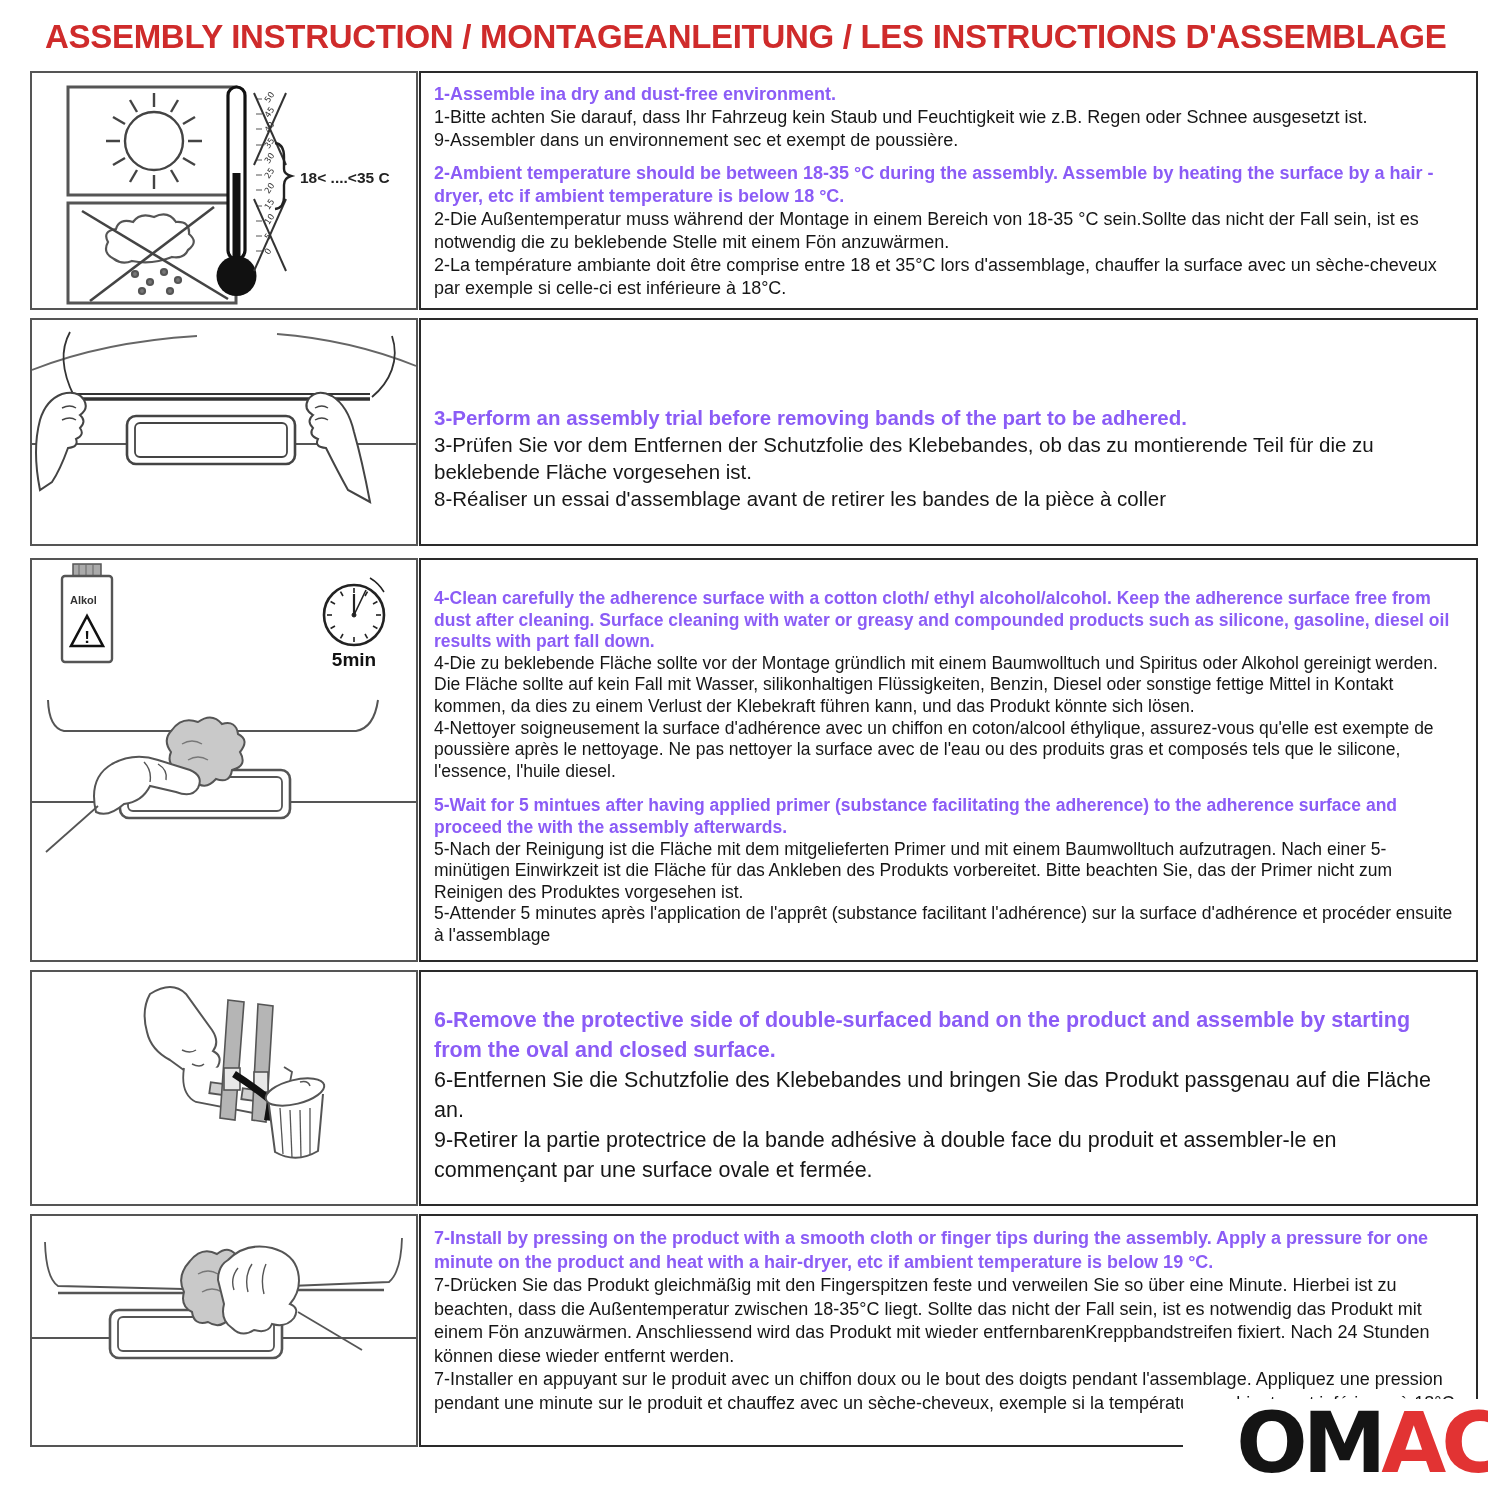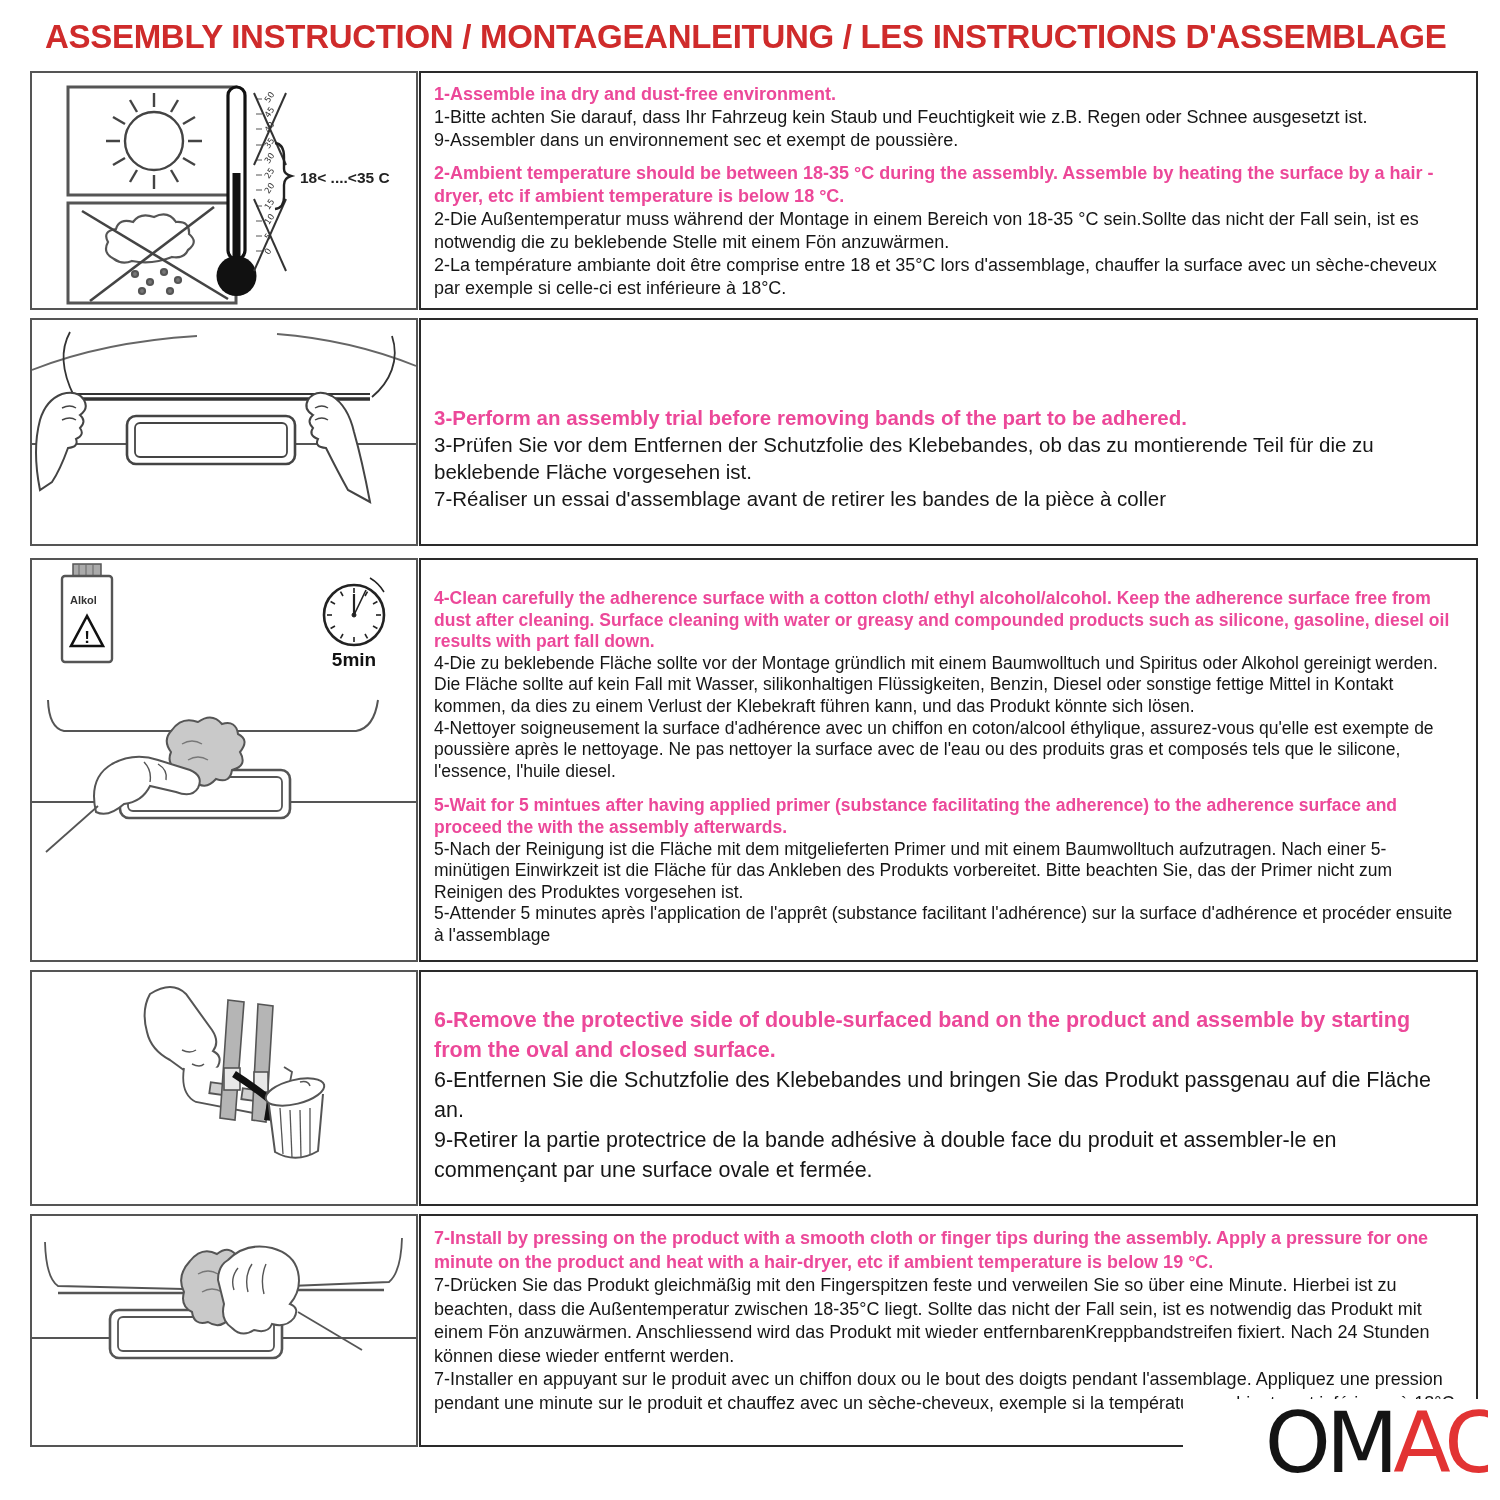--- a/index.html
+++ b/index.html
@@ -20,37 +20,37 @@
   }
   .imgbox{position:absolute;left:30px;width:388px;border:2px solid #555;background:#fff;}
   .textbox{position:absolute;left:419px;width:1059px;border:2px solid var(--box-border);background:#fff;padding:10px 14px 6px 13px;}
   
   .r1{top:71px;height:239px;}
   .r2{top:318px;height:228px;}
   .r3{top:558px;height:404px;}
   .r4{top:970px;height:236px;}
   .r5{top:1214px;height:233px;}
   .para{font-size:18px;line-height:23px;color:#161616;}
-  .b{font-weight:bold;color:#ec4899;}
+  .b{font-weight:bold;color:#8b5cf6;}
   .gap{margin-top:10px;}
   .t3 .para{font-size:17.5px;line-height:21.6px;}
   .t3{padding-top:28px;}
   .t3 .gap{margin-top:13px;}
   .lg .para{font-size:20.5px;line-height:27px;}
   .t2{padding-top:84px;}
   .t4{padding-top:33px;}
   .t4 .para{font-size:21.5px;line-height:30px;}
   .t5{padding-top:11px;}
   .t5 .para{font-size:18px;line-height:23.5px;}
   svg{display:block;}
   .logo{
     position:absolute;left:1183px;top:1399px;width:315px;height:88px;
     background:#fff;display:flex;align-items:center;justify-content:flex-end;
     font-family:"DejaVu Sans","Liberation Sans",sans-serif;
-    font-weight:400;font-size:84px;letter-spacing:-5px;line-height:1;
+    font-weight:700;font-size:84px;letter-spacing:-5px;line-height:1;
   }
   .logo .blk{color:#141414;}
   .logo .red{color:var(--logo-red);}
 </style>
 </head>
 <body>
 
 <div class="page">
 
   <h1 class="title">ASSEMBLY INSTRUCTION / MONTAGEANLEITUNG / LES INSTRUCTIONS D'ASSEMBLAGE</h1>
@@ -166,21 +166,21 @@
       <g fill="#fff" stroke="#444" stroke-width="2">
         <path d="M338,182 Q330,140 322,112 Q316,86 300,76 Q284,68 276,80 Q271,89 281,95 Q274,101 281,108 Q276,115 286,119 Q282,127 294,128 Q306,152 316,170 Z"></path>
         <path d="M296,88 Q290,84 283,88" fill="none" stroke-width="1.4"></path>
         <path d="M296,100 Q290,96 283,100" fill="none" stroke-width="1.4"></path>
       </g>
     </svg>
   </div>
   <div class="textbox r2 lg t2">
     <p class="para b">3-Perform an assembly trial before removing bands of the part to be adhered.</p>
     <p class="para">3-Prüfen Sie vor dem Entfernen der Schutzfolie des Klebebandes, ob das zu montierende Teil für die zu beklebende Fläche vorgesehen ist.</p>
-    <p class="para">7-Réaliser un essai d'assemblage avant de retirer les bandes de la pièce à coller</p>
+    <p class="para">8-Réaliser un essai d'assemblage avant de retirer les bandes de la pièce à coller</p>
   </div>
 
   <div class="imgbox r3">
     <svg viewBox="0 0 384 400" width="384" height="400">
       <g>
         <rect x="41" y="4" width="28" height="12" fill="#aaa" stroke="#555" stroke-width="1.5"></rect>
         <line x1="47" y1="4" x2="47" y2="16" stroke="#666" stroke-width="1"></line>
         <line x1="54" y1="4" x2="54" y2="16" stroke="#666" stroke-width="1"></line>
         <line x1="61" y1="4" x2="61" y2="16" stroke="#666" stroke-width="1"></line>
         <rect x="30" y="16" width="50" height="86" rx="3" fill="#fff" stroke="#555" stroke-width="2.4"></rect>

